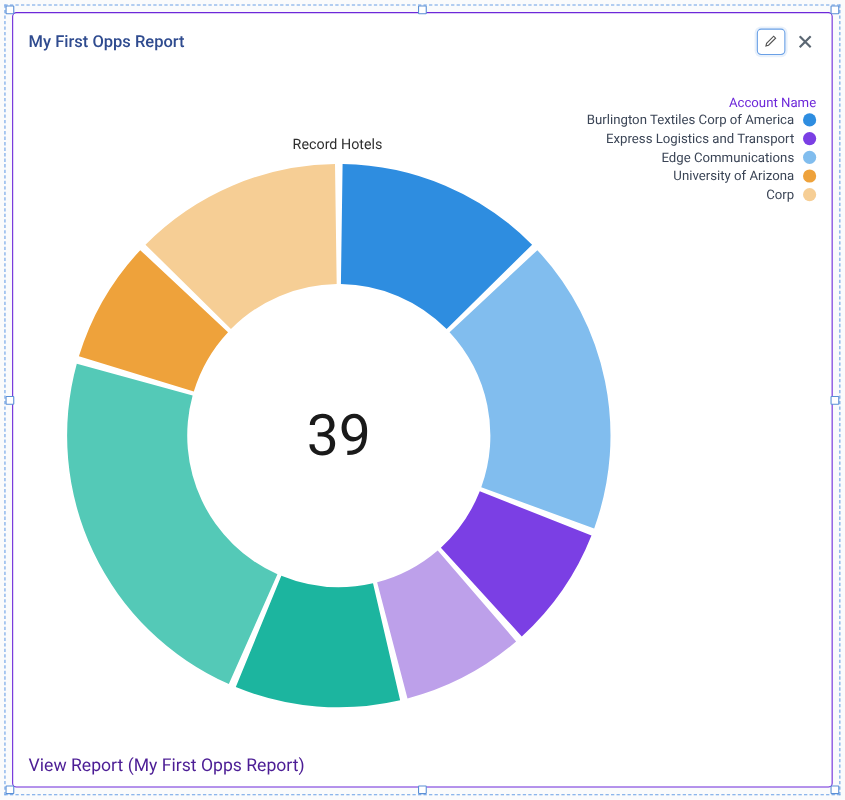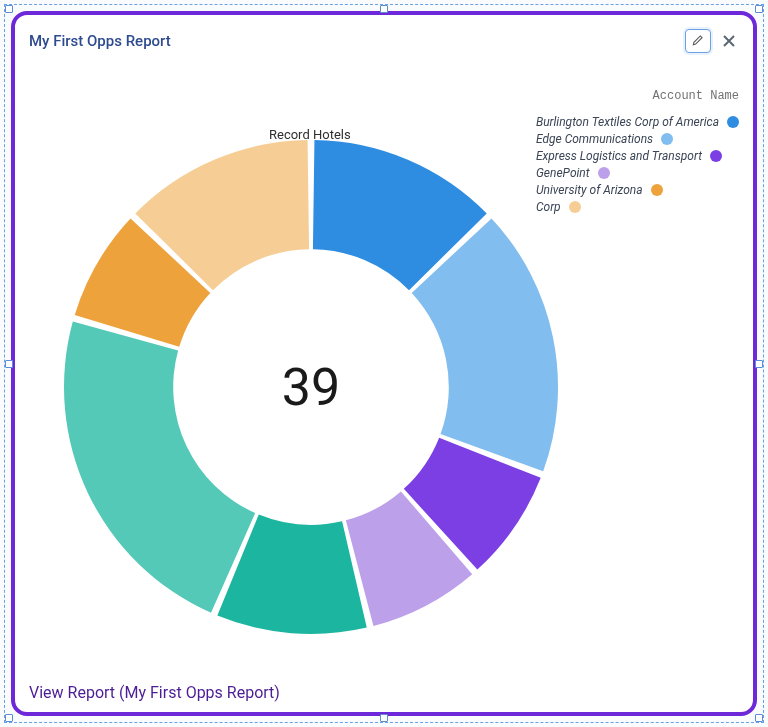--- a/index.html
+++ b/index.html
@@ -28,22 +28,22 @@
     .handle.tr { top: 0; right: 0; }
     .handle.ml { top: 50%; left: 0; transform: translateY(-50%); }
     .handle.mr { top: 50%; right: 0; transform: translateY(-50%); }
     .handle.bl { bottom: 0; left: 0; }
     .handle.bm { bottom: 0; left: 50%; transform: translateX(-50%); }
     .handle.br { bottom: 0; right: 0; }
     .card {
       position: absolute;
       top: 11px; left: 11px; right: 11px; bottom: 11px;
       background: #fff;
-      border: 4px solid #6d28d9;
-      border-radius: 16px;
+      border: 1px solid #6d28d9;
+      border-radius: 4px;
       display: flex;
       flex-direction: column;
       padding: 14px 14px 10px 14px;
     }
     .card-header {
       display: flex;
       align-items: center;
       justify-content: space-between;
       margin-bottom: 6px;
     }
@@ -76,43 +76,41 @@
       flex: 1;
       position: relative;
     }
     .legend {
       position: absolute;
       top: 30px;
       right: 0;
       text-align: right;
     }
     .legend-title {
-      color: #737373;
+      color: #6d28d9;
       font-size: 12px;
-      margin-bottom: 12px;
-      font-family: Liberation Mono, monospace;
+      margin-bottom: 2px;
     }
     .legend-row {
       display: flex;
       align-items: center;
-      justify-content: flex-start;
+      justify-content: flex-end;
       gap: 8px;
       margin-bottom: 3px;
       font-size: 12px;
       color: #3b4556;
-      font-style: italic;
     }
     .legend-swatch {
       width: 12px; height: 12px;
       border-radius: 50%;
       flex-shrink: 0;
     }
     .donut-wrap {
       position: absolute;
-      top: 68px;
+      top: 80px;
       left: 22px;
       width: 520px;
       height: 520px;
     }
     .metric-label {
       position: absolute;
       top: 68px;
       left: 240px;
       font-size: 13px;
       color: #2f2f2f;
@@ -161,30 +159,26 @@
     <div class="metric-label">Record Hotels</div>
 
     <div class="legend">
       <div class="legend-title">Account Name</div>
       <div id="legend-rows">
           <div class="legend-row">
             <span>Burlington Textiles Corp of America</span>
             <span class="legend-swatch" style="background: rgb(46, 141, 224);"></span>
           </div>
           <div class="legend-row">
+            <span>Express Logistics and Transport</span>
+            <span class="legend-swatch" style="background: rgb(123, 63, 228);"></span>
+          </div>
+          <div class="legend-row">
             <span>Edge Communications</span>
             <span class="legend-swatch" style="background: rgb(129, 189, 238);"></span>
-          </div>
-          <div class="legend-row">
-            <span>Express Logistics and Transport</span>
-            <span class="legend-swatch" style="background: rgb(123, 63, 228);"></span>
-          </div>
-          <div class="legend-row">
-            <span>GenePoint</span>
-            <span class="legend-swatch" style="background: rgb(189, 160, 234);"></span>
           </div>
           <div class="legend-row">
             <span>University of Arizona</span>
             <span class="legend-swatch" style="background: rgb(238, 162, 59);"></span>
           </div>
           <div class="legend-row">
             <span>Corp</span>
             <span class="legend-swatch" style="background: rgb(246, 206, 149);"></span>
           </div>
         </div>

